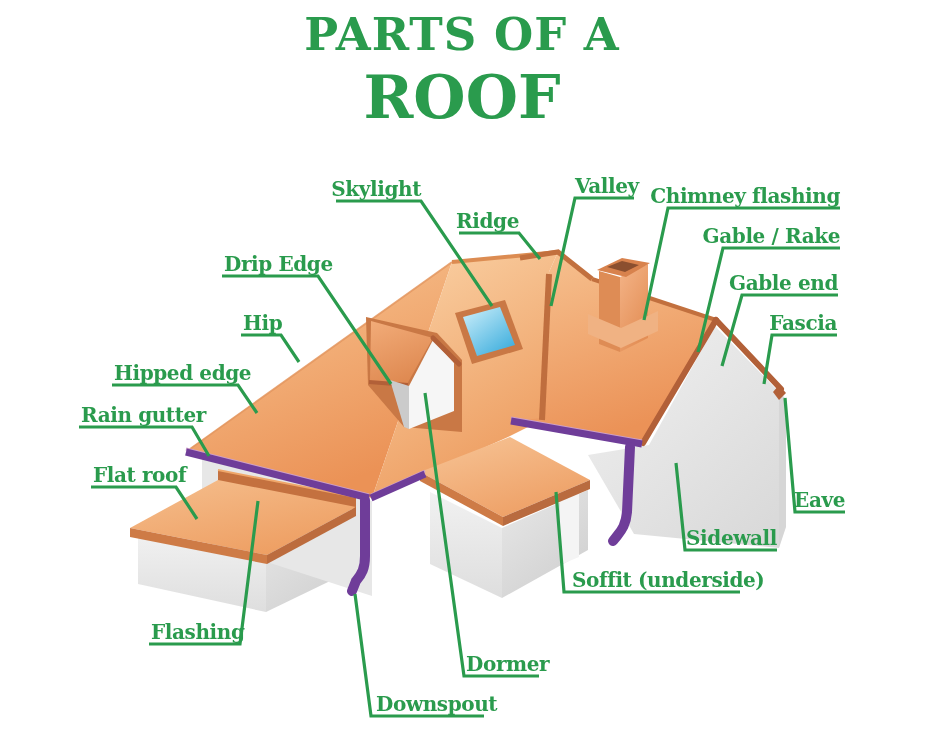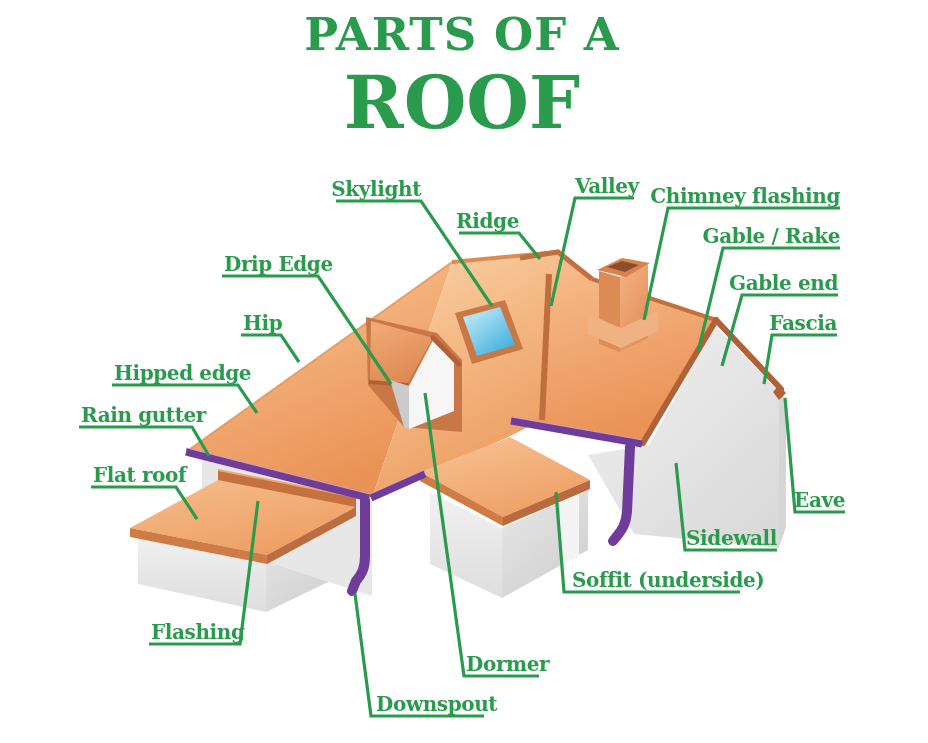--- a/index.html
+++ b/index.html
@@ -1,20 +1,20 @@
 <!DOCTYPE html>
 <html><head>
 <meta charset="utf-8">
 <style>
   html,body{margin:0;padding:0;background:#ffffff;}
   .stage{position:relative;width:928px;height:743px;background:#ffffff;overflow:hidden;
          font-family:"DejaVu Serif",serif;text-decoration:underline;}
   .title-block{position:absolute;top:12px;left:0;width:924px;text-align:center;color:#2A9B4D;}
   .t1{font-weight:bold;font-size:45px;line-height:1;letter-spacing:1px;}
-  .t2{font-weight:bold;font-size:72px;line-height:1;letter-spacing:0px;margin-top:10px;}
+  .t2{font-weight:bold;font-size:60px;line-height:1;letter-spacing:0px;margin-top:10px;}
   svg.diagram{position:absolute;top:0;left:0;width:928px;height:743px;}
   .leader{fill:none;stroke:#2A9B4D;stroke-width:3.2px;stroke-linejoin:miter;}
   .part-label{font-family:"DejaVu Serif",serif;font-weight:bold;font-size:20px;
               fill:#2A9B4D;letter-spacing:-0.4px;}
 </style>
 </head>
 <body>
 
 <div class="stage">
 

